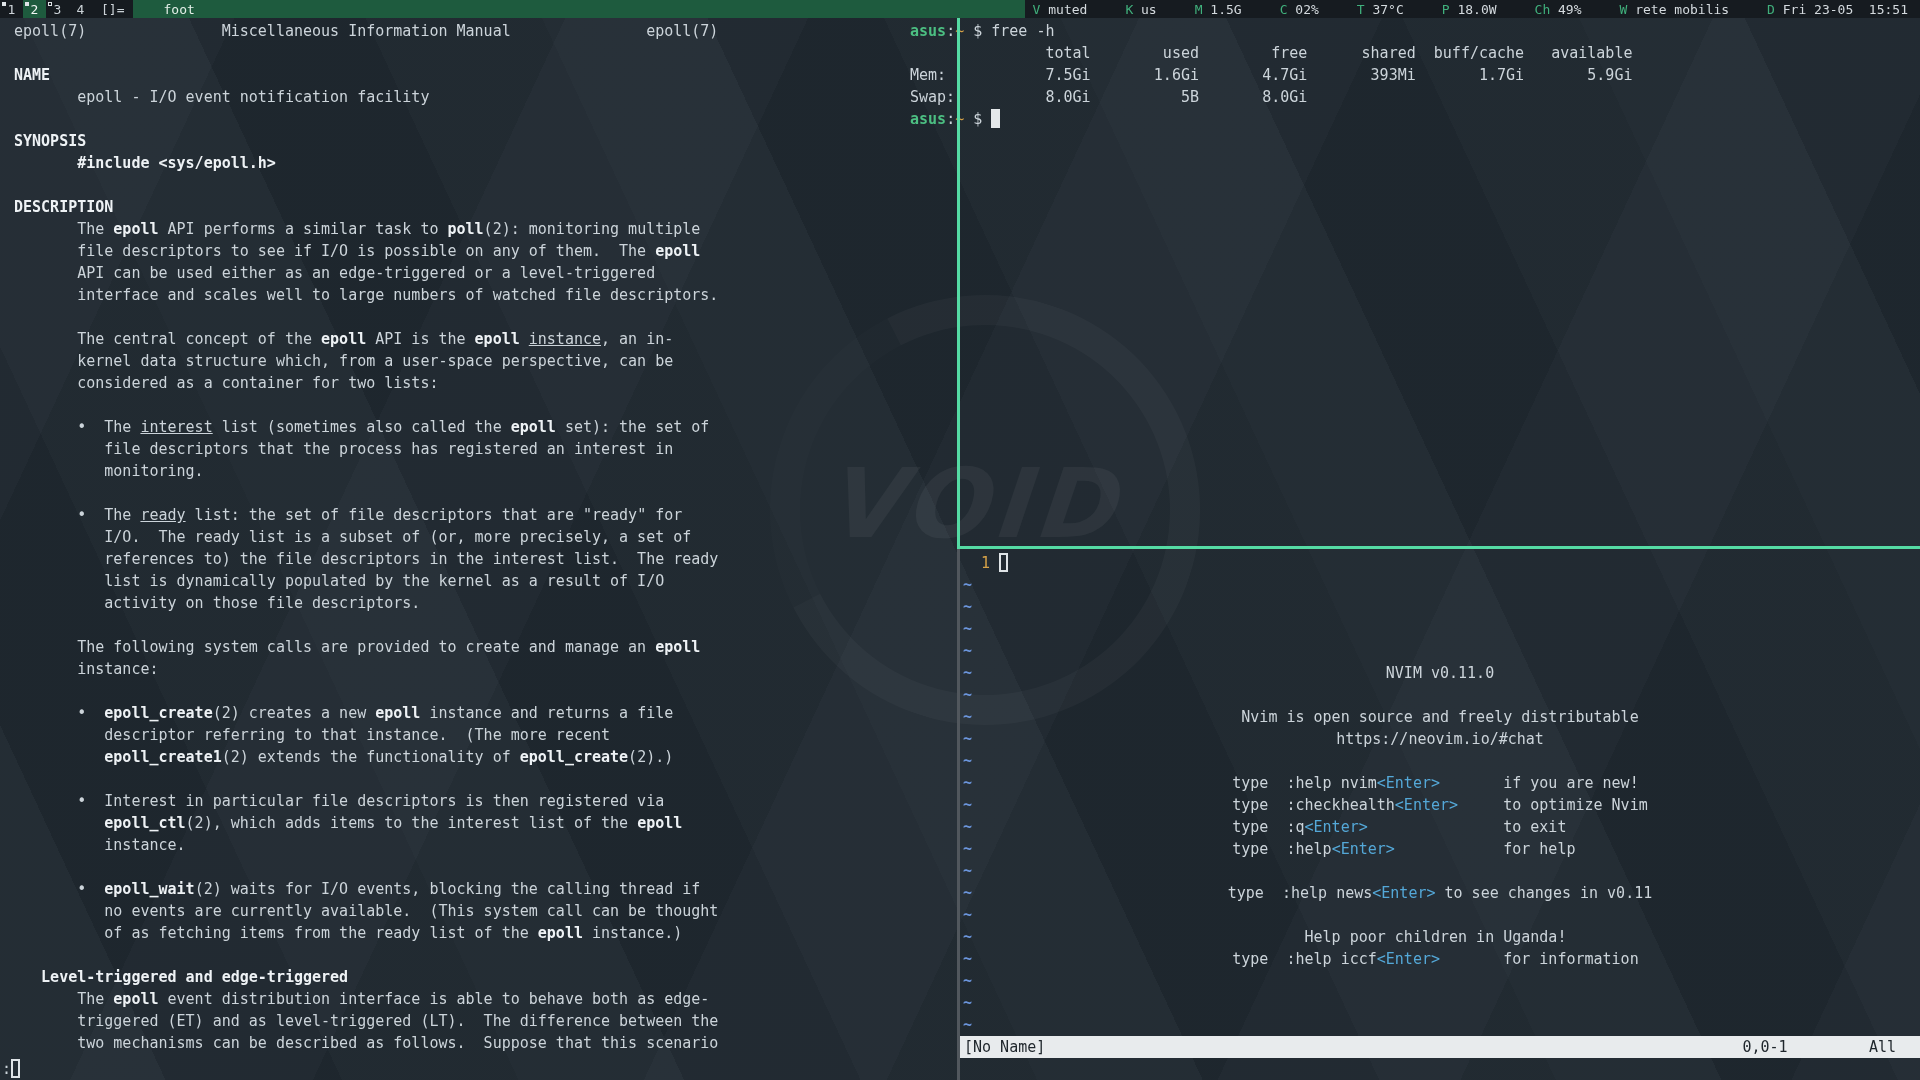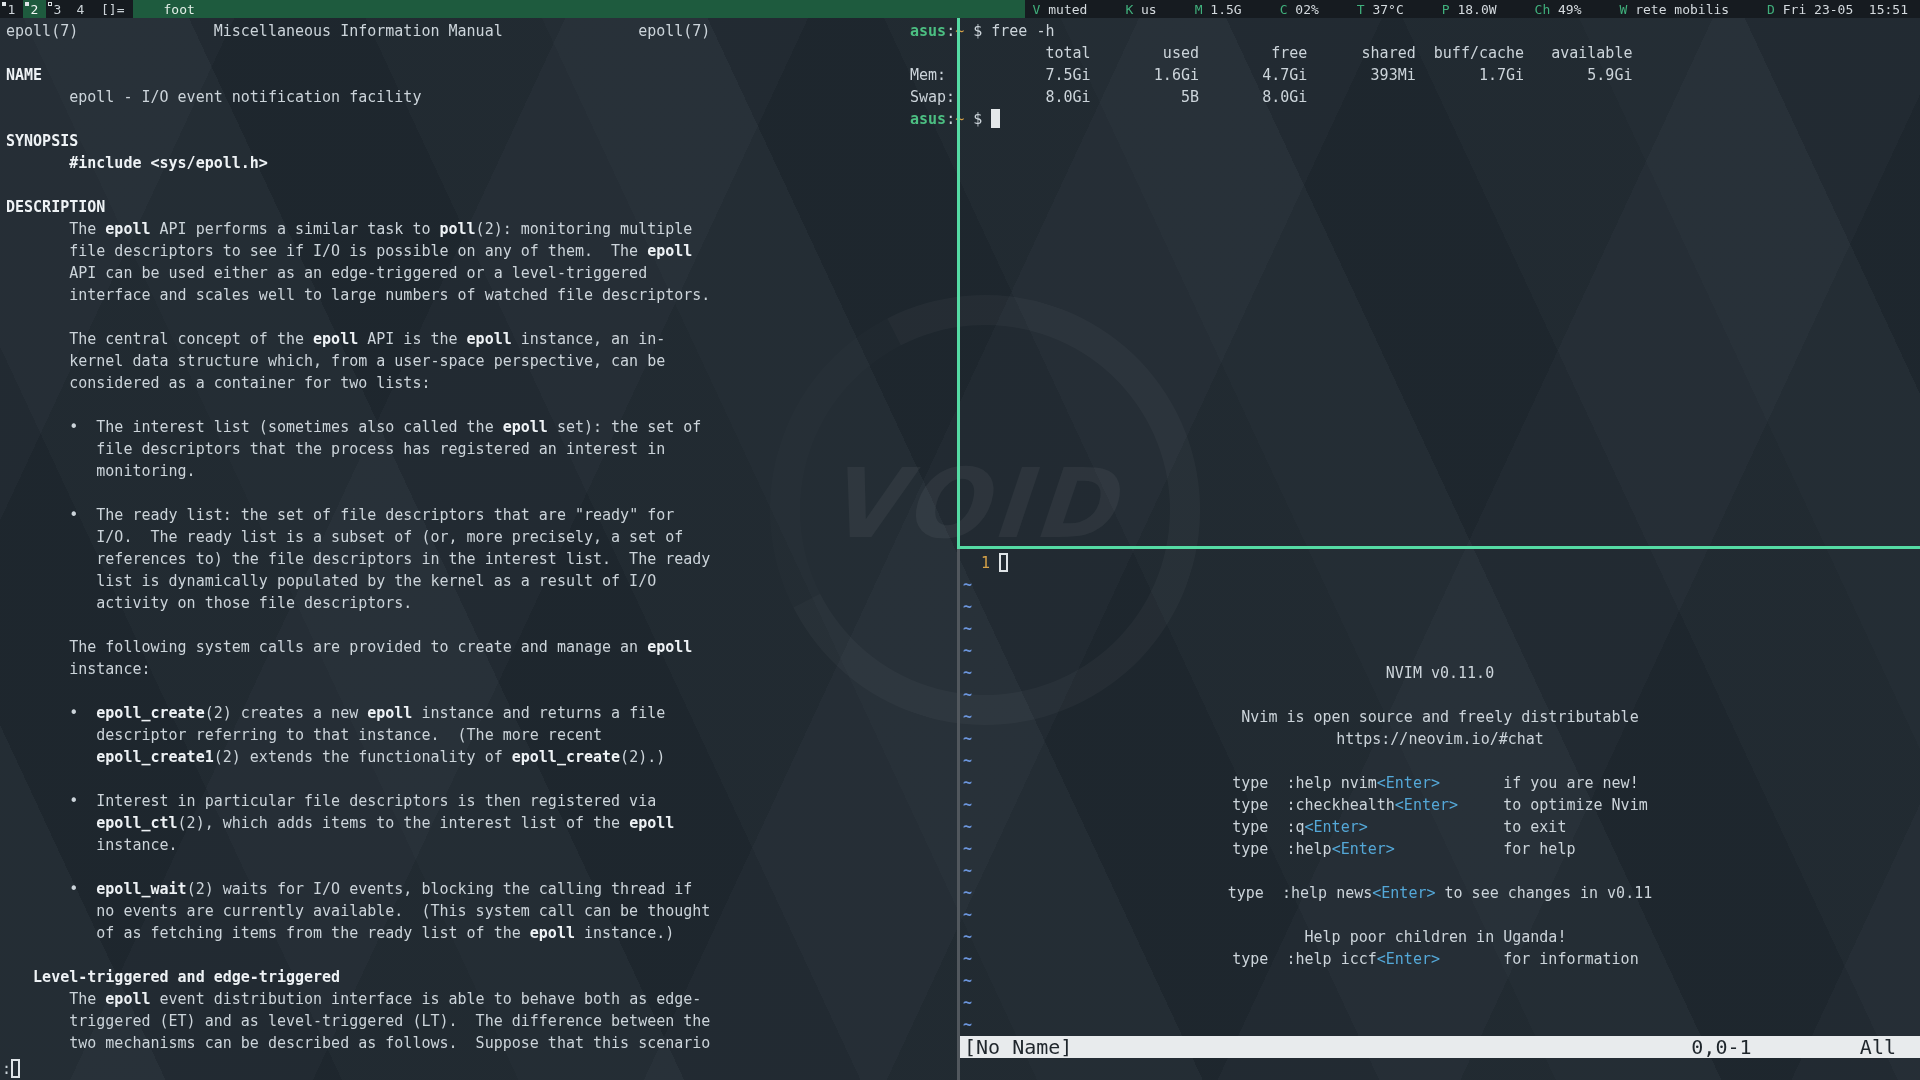--- a/index.html
+++ b/index.html
@@ -24,42 +24,42 @@
   .ind.filled{background:#dfe4e7}
   .ind.outline{border:1px solid #dfe4e7}
   .ltsymb{display:flex;align-items:center;padding:0 9px}
   .title-seg{flex:1;background:#1e5b3e;color:#e4efe8;display:flex;align-items:center;padding-left:30px}
   .status{display:flex;align-items:center;gap:38px;background:#161b20;padding:0 12px 0 8px}
   .sitem{display:flex;white-space:pre}
   .skey{color:#40b07c}
   .sval{color:#d4dade}
   
   .pane{position:absolute;z-index:2}
-  .pane-left{left:0;top:18px;width:957px;bottom:0;padding:2px 0 0 6px}
+  .pane-left{left:0;top:18px;width:957px;bottom:0;padding:2px 0 0 14px}
   .v-green{position:absolute;left:957px;top:18px;width:3px;height:531px;background:#55dba4;z-index:3}
   .h-green{position:absolute;left:957px;top:546px;right:0;height:3px;background:#55dba4;z-index:3}
   .v-gray{position:absolute;left:957px;top:549px;width:3px;bottom:0;background:#515press75d;background:#51575d;z-index:3}
   .pane-tr{left:907px;top:18px;width:1084px;height:528px;padding:2px 0 17px 3px}
   .pane-nv{left:960px;top:549px;right:0;bottom:0;padding:3px 0 0 3px}
   
   .tl{height:22px;line-height:22px;white-space:pre;font-size:15px;color:#ccd4da}
   .s-b{font-weight:bold;color:#eef2f5}
-  .s-u{}
+  .s-u{text-decoration:underline}
   .s-g{color:#4cbf82;font-weight:bold}
   .s-y{color:#d6a248}
   .s-tl{color:#6b95dc;font-weight:bold}
   .s-bl{color:#54a8d8}
   .s-c{display:inline-block;width:9px;height:19px;background:#e4e8ea;vertical-align:-4px}
   .s-hc{display:inline-block;width:9px;height:19px;border:2px solid #dfe4e7;vertical-align:-4px}
   .pager{position:absolute;left:2px;bottom:0;height:22px}
   
   .splash{position:absolute;left:0;right:0;top:113px}
   .splash .tl{text-align:center}
   .statusline{position:absolute;left:0;right:0;bottom:22px;height:22px;background:#e8ebed;color:#1f262c;
-    display:flex;justify-content:space-between;align-items:center;font-size:20px;z-index:4}
+    display:flex;justify-content:space-between;align-items:center;font-size:15px;z-index:4}
   .statusline .left{white-space:pre;padding-left:4px}
   .statusline .right{white-space:pre;padding-right:24px}
   .cmdline{position:absolute;left:0;right:0;bottom:0;height:22px}
 </style>
 </head>
 <body>
 
 <div class="wall">
   <div class="void-ring"></div>
   <div class="void-text">VOID</div>

